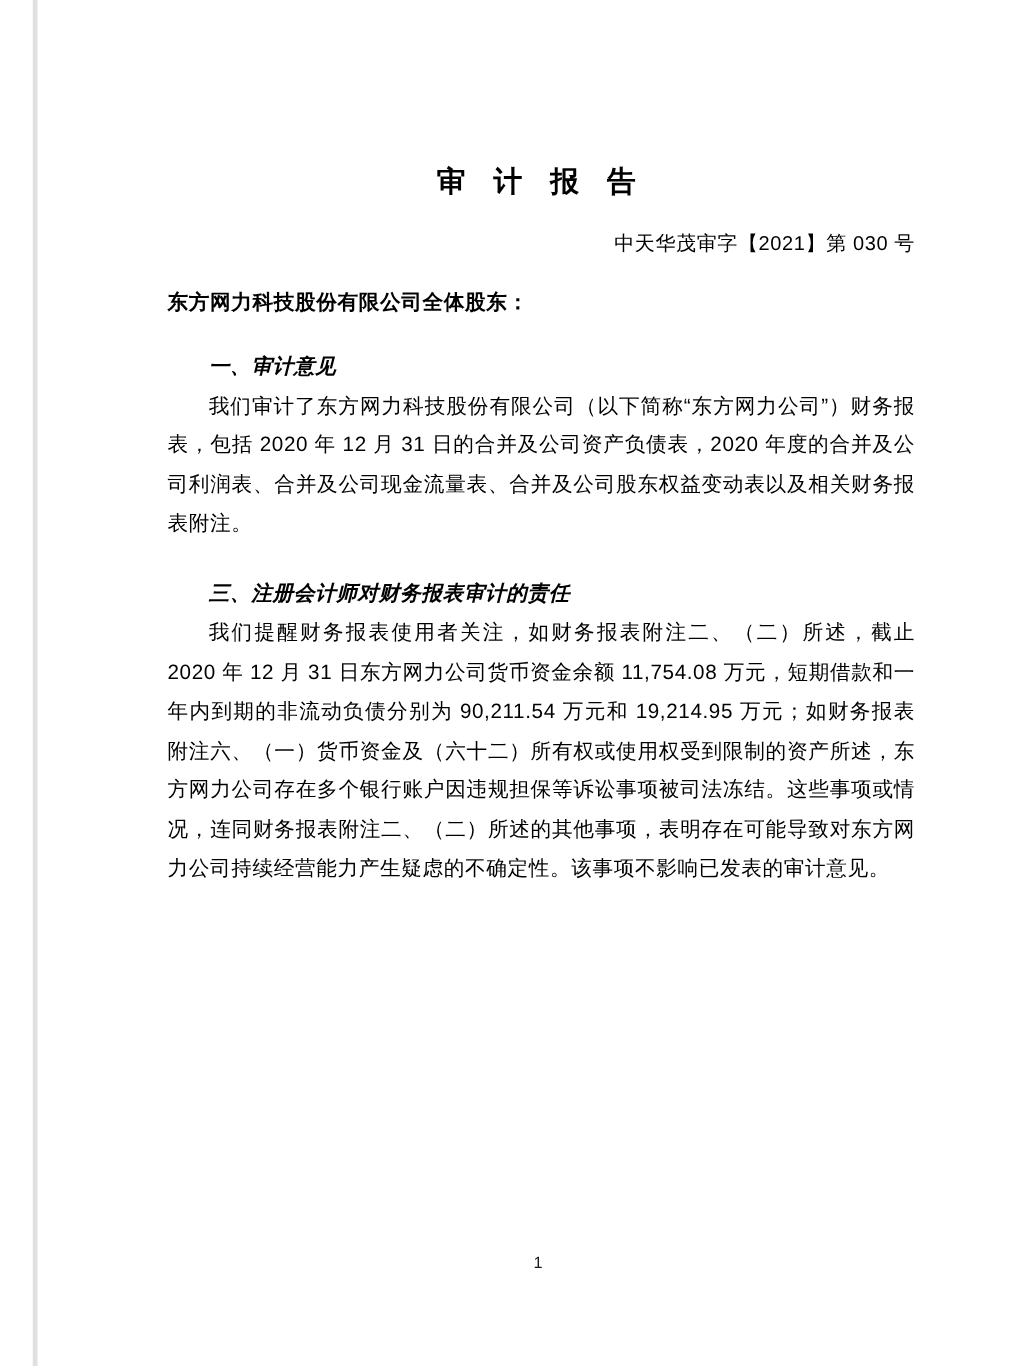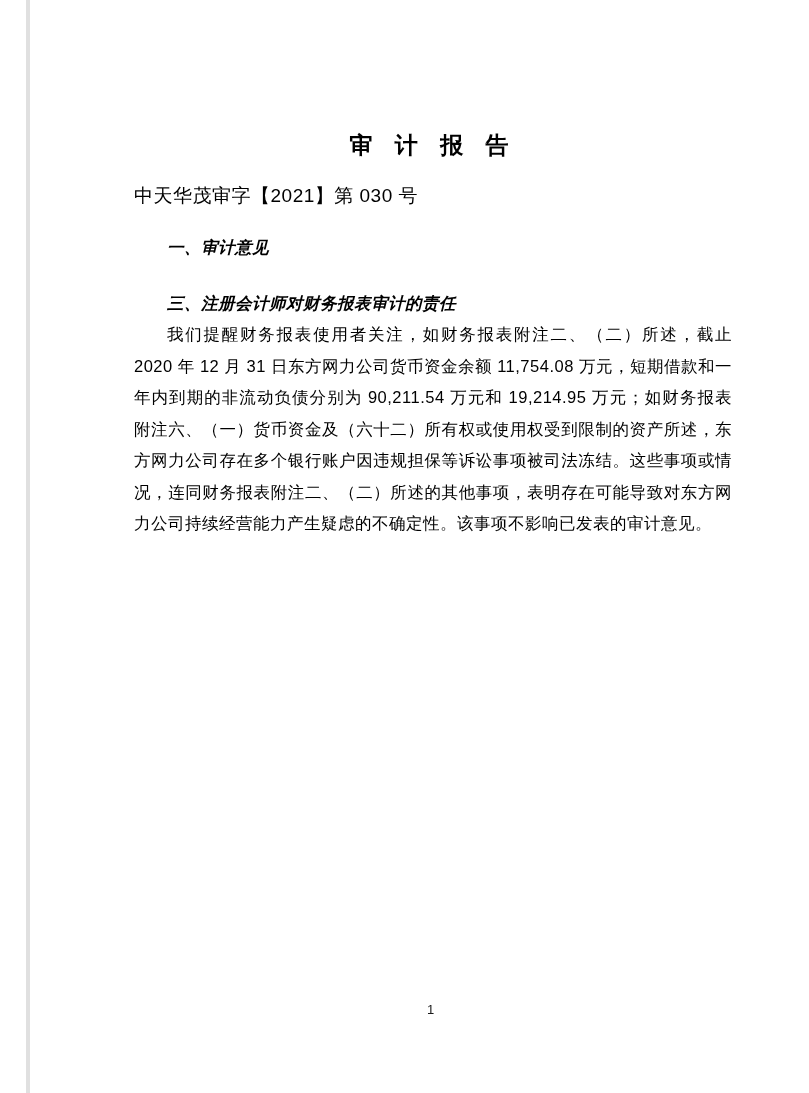--- a/index.html
+++ b/index.html
@@ -35,22 +35,22 @@
     margin: 128px 0 0 0;
     text-align: center;
     font-size: 23px;
     font-weight: bold;
     letter-spacing: 8px;
     line-height: 34px;
   }
 
   .doc-number {
     margin-top: 22px;
-    text-align: left;
-    font-size: 19px;
+    text-align: right;
+    font-size: 16px;
     line-height: 24px;
     letter-spacing: 0.5px;
   }
 
   .salutation {
     margin-top: 22px;
     font-size: 16.5px;
     font-weight: bold;
     line-height: 24px;
     letter-spacing: 0.5px;
@@ -91,23 +91,25 @@
 
 <div class="page">
   <div class="edge-strip left"></div>
   <div class="edge-strip right"></div>
 
   <div class="content">
     <h1 class="title">审 计 报 告</h1>
 
     <div class="doc-number">中天华茂审字【2021】第 030 号</div>
 
+    <div class="salutation">东方网力科技股份有限公司全体股东：</div>
 
     <section>
       <h2 class="sec-heading">一、审计意见</h2>
+      <p class="para">我们审计了东方网力科技股份有限公司（以下简称“东方网力公司”）财务报表，包括 2020 年 12 月 31 日的合并及公司资产负债表，2020 年度的合并及公司利润表、合并及公司现金流量表、合并及公司股东权益变动表以及相关财务报表附注。</p>
     </section>
 
     <section>
     </section>
 
     <section>
       <h2 class="sec-heading">三、注册会计师对财务报表审计的责任</h2>
       <p class="para">我们提醒财务报表使用者关注，如财务报表附注二、（二）所述，截止 2020 年 12 月 31 日东方网力公司货币资金余额 11,754.08 万元，短期借款和一年内到期的非流动负债分别为 90,211.54 万元和 19,214.95 万元；如财务报表附注六、（一）货币资金及（六十二）所有权或使用权受到限制的资产所述，东方网力公司存在多个银行账户因违规担保等诉讼事项被司法冻结。这些事项或情况，连同财务报表附注二、（二）所述的其他事项，表明存在可能导致对东方网力公司持续经营能力产生疑虑的不确定性。该事项不影响已发表的审计意见。</p>
     </section>
   </div>

